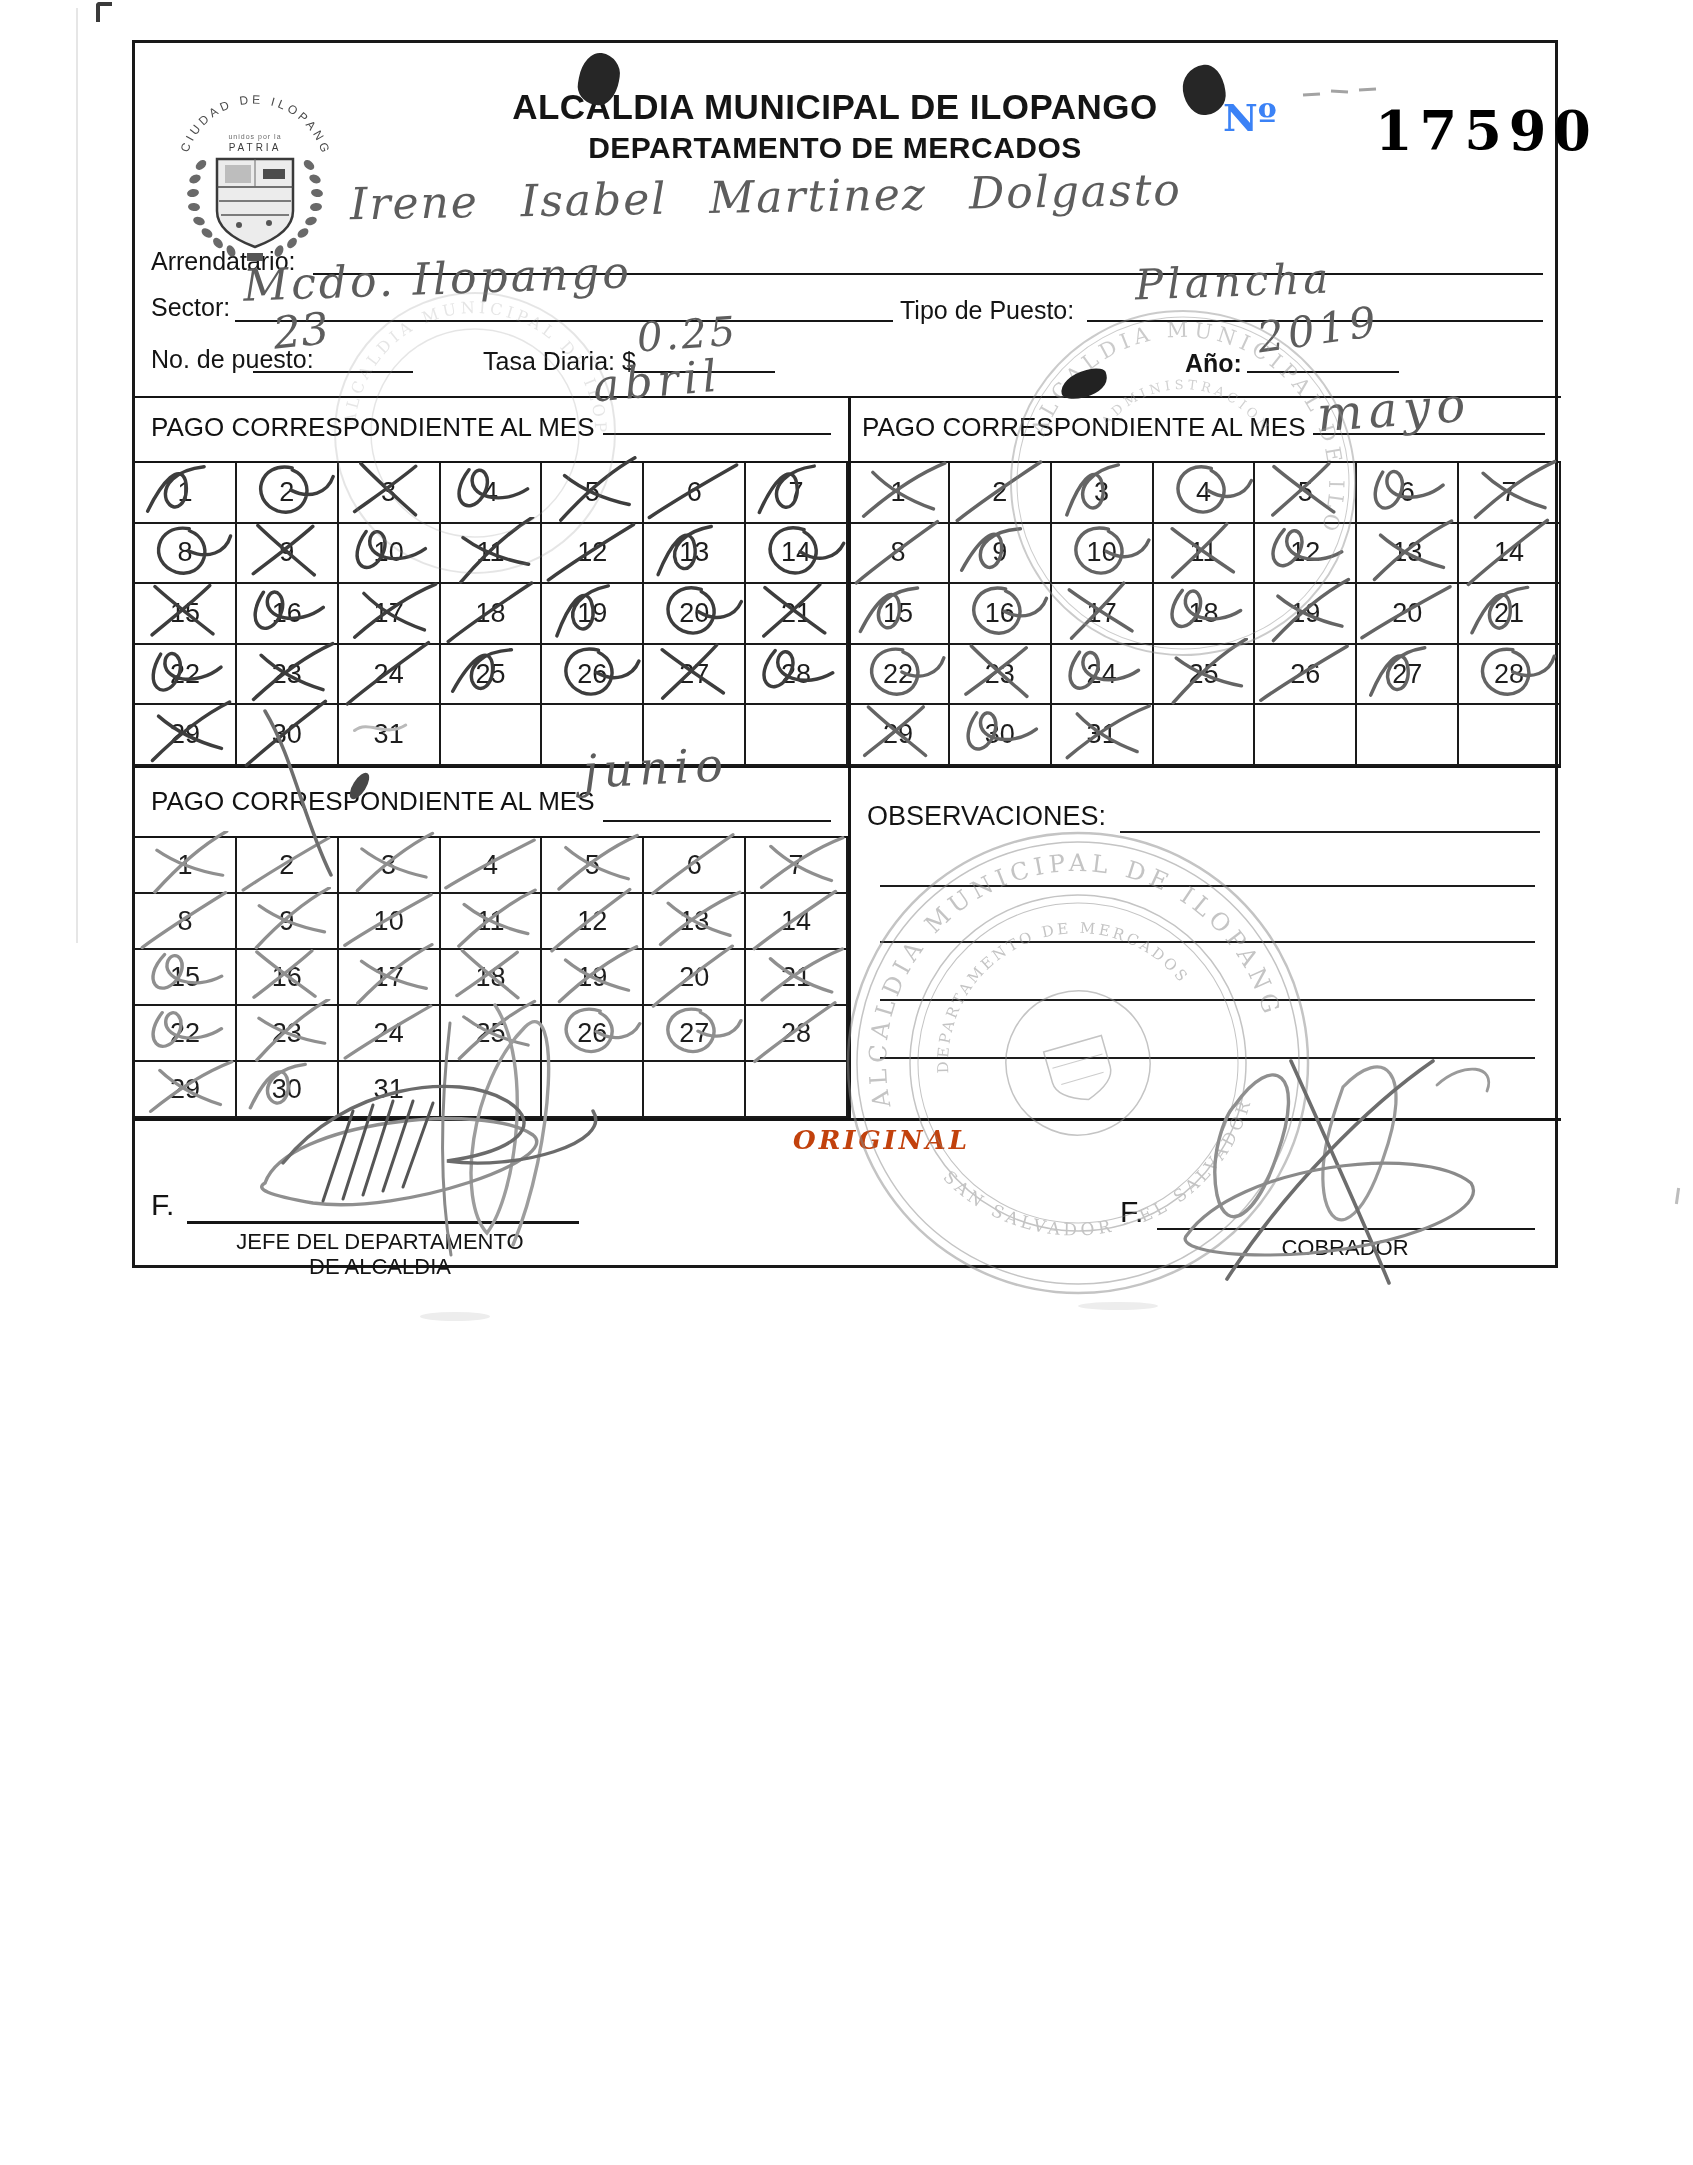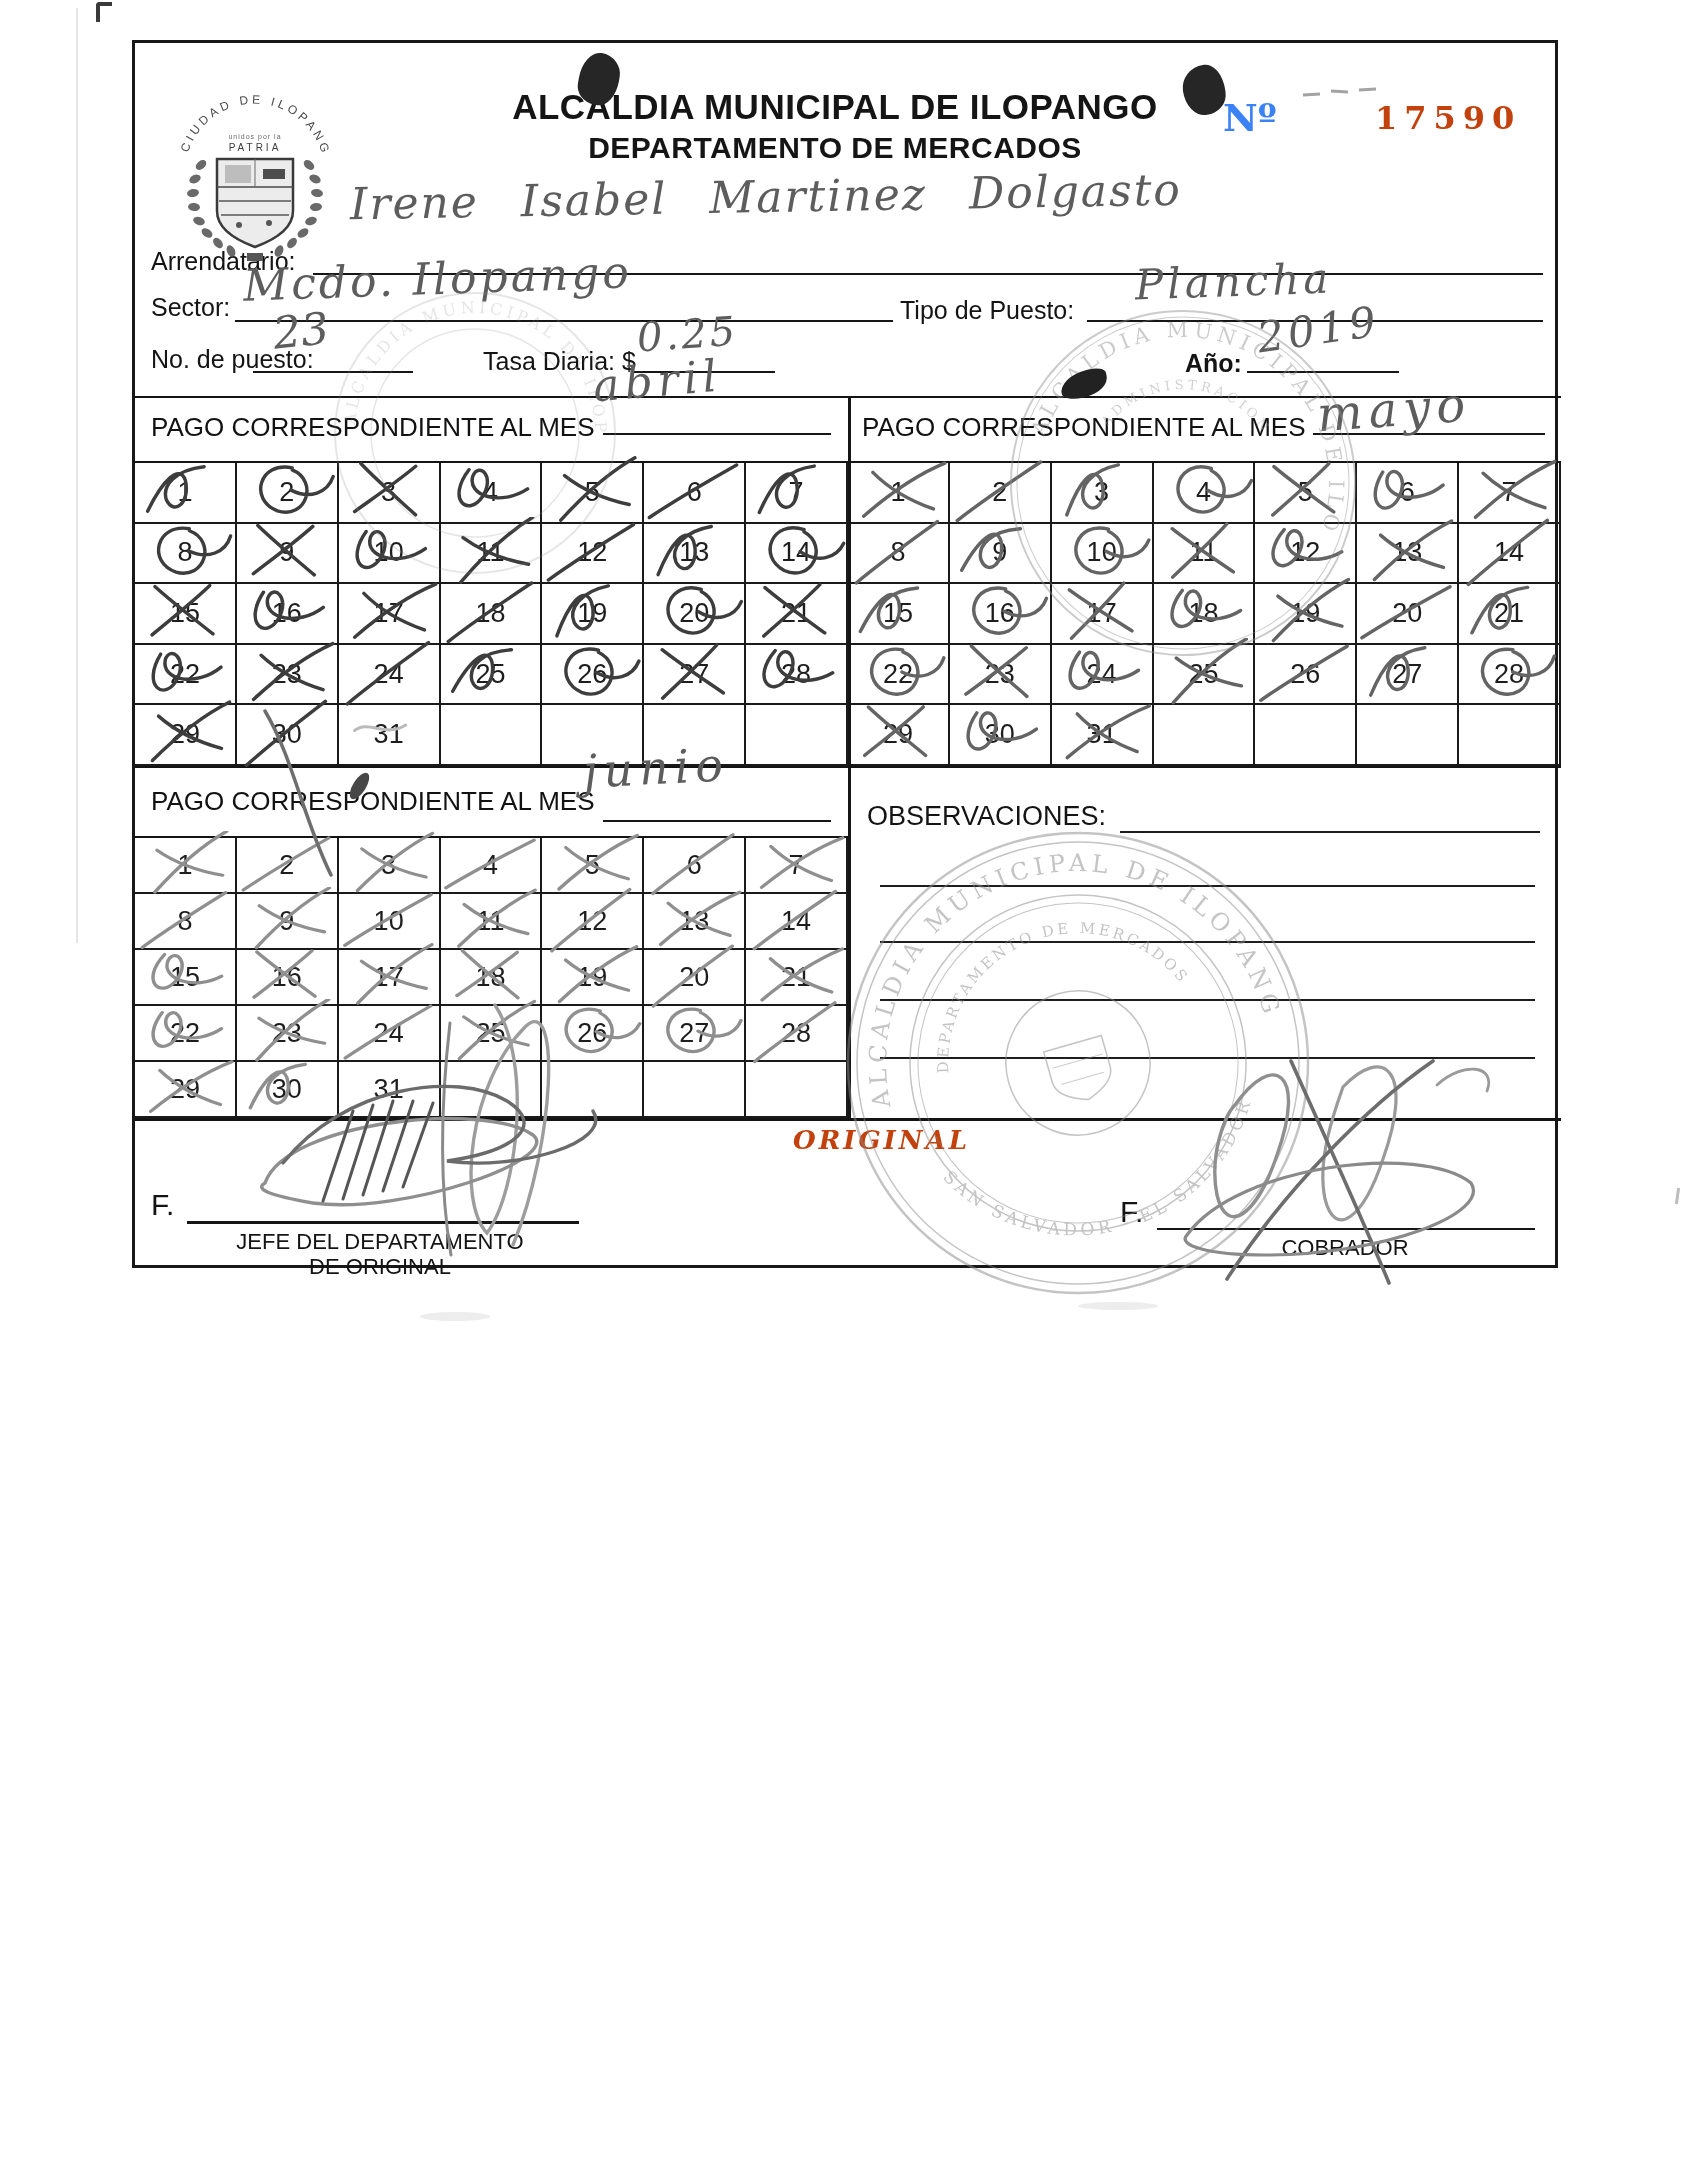--- a/index.html
+++ b/index.html
@@ -15,21 +15,21 @@
   .hw{position:absolute;font-family:"DejaVu Serif",serif;font-style:italic;color:#5d5d5d;
       white-space:nowrap;z-index:3;}
   
   .title1{position:absolute;left:300px;top:44px;width:800px;text-align:center;
           font-weight:bold;font-size:35px;letter-spacing:.5px;}
   .title2{position:absolute;left:300px;top:88px;width:800px;text-align:center;
           font-weight:bold;font-size:30px;letter-spacing:.5px;}
   .numero-label{position:absolute;left:1088px;top:52px;font-family:"DejaVu Serif",serif;
           font-weight:bold;font-size:38px;color:#3b82f6;}
   .numero-value{position:absolute;left:1240px;top:56px;font-family:"DejaVu Serif",serif;
-          font-weight:bold;font-size:32px;letter-spacing:7px;color:#c2410c;}
+          font-weight:bold;font-size:54px;letter-spacing:7px;color:#000000;}
   .numdash{position:absolute;width:17px;height:3px;background:#a3a3a3;}
   
   .cal-head{position:absolute;border-top:2px solid #141414;box-sizing:border-box;}
   .cal-title{position:absolute;font-size:26px;color:#121212;white-space:nowrap;text-align:right;}
   .cal-grid{position:absolute;display:grid;grid-template-columns:repeat(7,1fr);
             border-top:2px solid #141414;box-sizing:border-box;}
   .day-cell{position:relative;border-right:2px solid #1a1a1a;border-bottom:2px solid #1a1a1a;
             display:flex;align-items:center;justify-content:center;box-sizing:border-box;}
   .day-num{font-size:27px;color:#1d1d1d;}
   .scribble{position:absolute;left:-7px;top:-7px;width:calc(100% + 14px);height:calc(100% + 14px);
@@ -747,21 +747,21 @@
     <div class="obs-line" style="left:745px;top:956px;width:655px;"></div>
     <div class="obs-line" style="left:745px;top:1014px;width:655px;"></div>
 
     <div class="footer-band"></div>
     <div class="original-mark">ORIGINAL</div>
 
     <div class="f-label" style="left:16px;top:1145px;">F.</div>
     <div class="fline" style="left:52px;top:1178px;width:392px;border-bottom-width:3px;"></div>
     <div class="sig-caption" style="left:95px;top:1186px;width:300px;">
       <div>JEFE DEL DEPARTAMENTO</div>
-      <div>DE ORIGINAL</div>
+      <div>DE ALCALDIA</div>
     </div>
 
     <div class="f-label" style="left:985px;top:1152px;">F.</div>
     <div class="fline" style="left:1022px;top:1185px;width:378px;"></div>
     <div class="sig-caption" style="left:1115px;top:1192px;width:190px;">COBRADOR</div>
 
     <svg class="stamp" style="left:190px;top:240px;opacity:.22;" width="300" height="300" viewBox="0 0 300 300">
       <circle cx="150" cy="150" r="140" fill="none" stroke="#8e8e8e" stroke-width="2"></circle>
       <circle cx="150" cy="150" r="104" fill="none" stroke="#8e8e8e" stroke-width="1.5"></circle>
       <defs>

